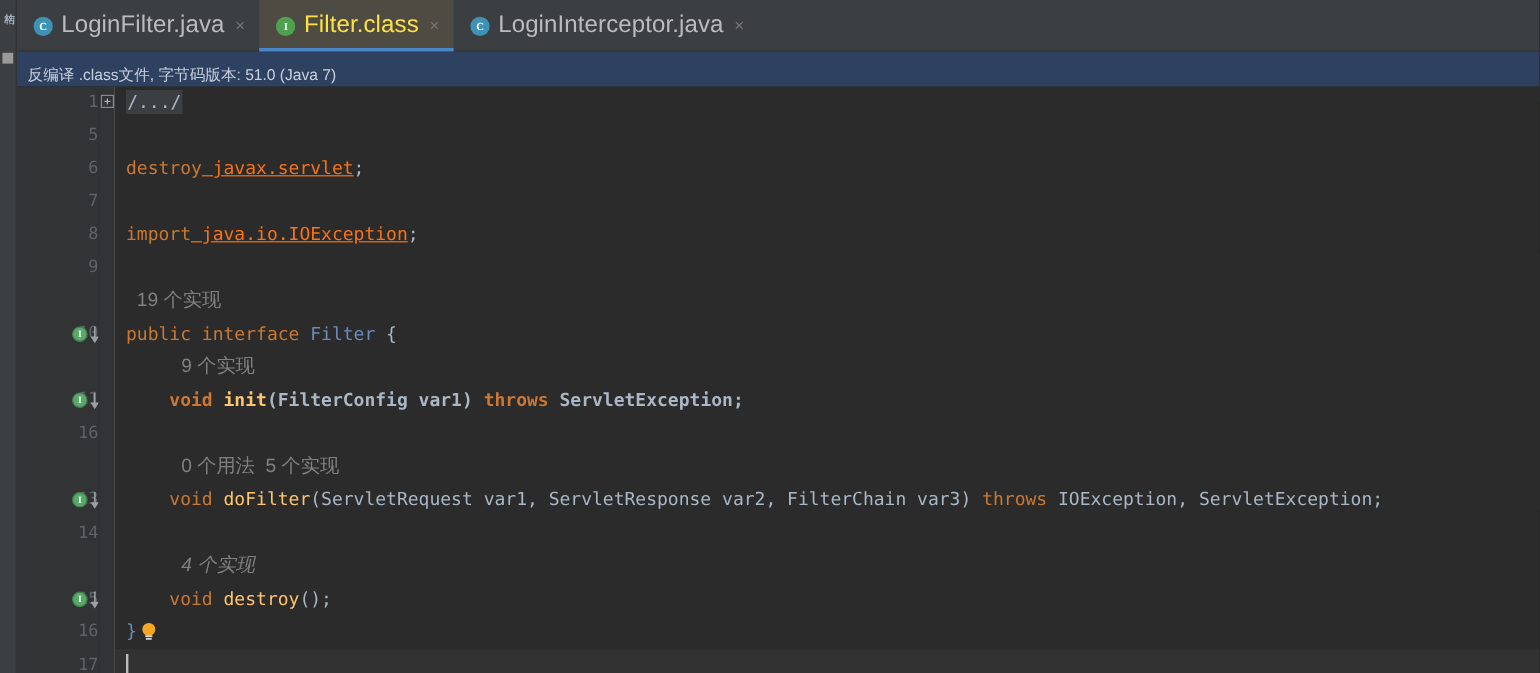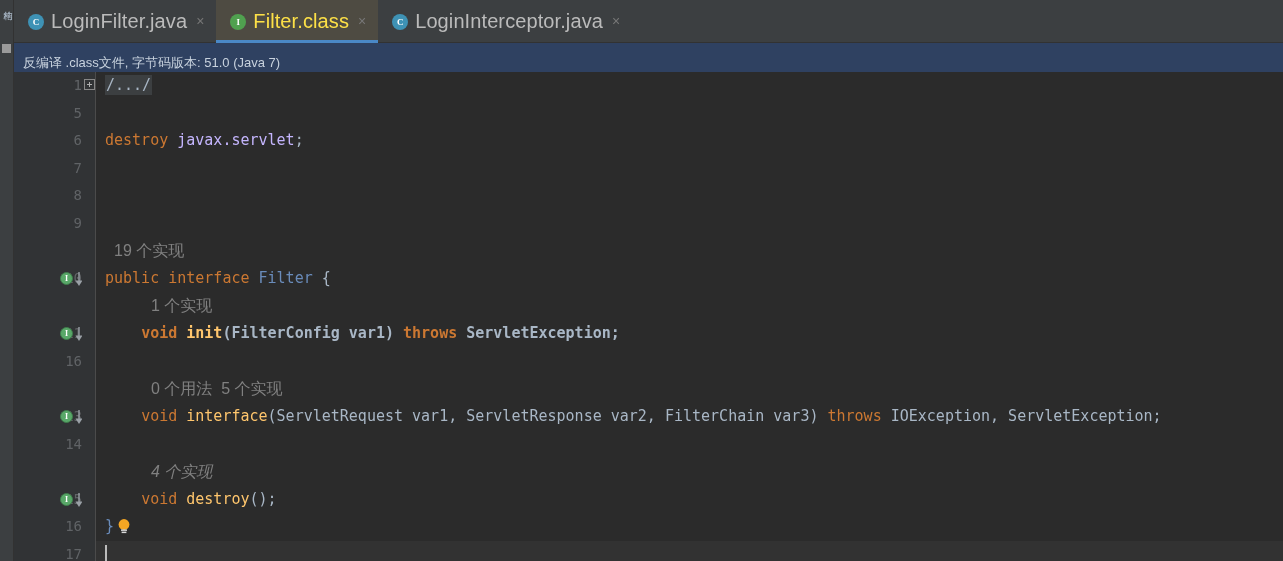--- a/index.html
+++ b/index.html
@@ -216,21 +216,21 @@
   .code-line {
     position: absolute;
     left: 9px;
     font-family: "DejaVu Sans Mono", monospace;
     font-size: 15px;
     line-height: 27px;
     white-space: pre;
     color: #a9b7c6;
   }
   .kw   { color: #cc7832; }
-  .ident{ color: #c4b5fd; }
+  .ident{ color: #f97316; text-decoration: underline; }
   .mname{ color: #ffc66d; }
   .punc { color: #a9b7c6; }
   .blue { color: #6a8cbb; }
 
   
   .hint {
     position: absolute;
     font-family: "Liberation Sans", sans-serif;
     font-size: 16px;
     line-height: 27px;
@@ -373,39 +373,42 @@
       </div>
     <div class="code-area" id="codearea">
         <div class="row" style="top: 0px;">
           <div class="code-line"><span class="folded">/.../</span></div>
         </div>
         <div class="row" style="top: 28px;"></div>
         <div class="row" style="top: 55px;">
           <div class="code-line"><span class="kw">destroy</span><span class="ident"> javax.servlet</span><span class="punc">;</span></div>
         </div>
         <div class="row" style="top: 83px;"></div>
+        <div class="row" style="top: 110px;">
+          <div class="code-line"><span class="kw">import</span><span class="ident"> java.io.IOException</span><span class="punc">;</span></div>
+        </div>
         <div class="row" style="top: 138px;"></div>
         <div class="row" style="top: 165px;">
           <div class="hint" style="left: 18px;">19 个实现</div>
         </div>
         <div class="row" style="top: 193px;">
           <div class="code-line"><span class="kw">public interface </span><span class="blue">Filter</span><span class="punc"> {</span></div>
         </div>
         <div class="row" style="top: 220px;">
-          <div class="hint" style="left: 55px;">1 个实现</div>
+          <div class="hint" style="left: 55px;">9 个实现</div>
         </div>
         <div class="row" style="top: 248px; font-weight: bold;">
           <div class="code-line"><span class="punc">    </span><span class="kw">void</span><span class="punc"> </span><span class="mname">init</span><span class="punc">(FilterConfig var1) </span><span class="kw">throws</span><span class="punc"> ServletException;</span></div>
         </div>
         <div class="row" style="top: 276px;"></div>
         <div class="row" style="top: 303px;">
           <div class="hint" style="left: 55px;">0 个用法  5 个实现</div>
         </div>
         <div class="row" style="top: 331px;">
-          <div class="code-line"><span class="punc">    </span><span class="kw">void</span><span class="punc"> </span><span class="mname">interface</span><span class="punc">(ServletRequest var1, ServletResponse var2, FilterChain var3) </span><span class="kw">throws</span><span class="punc"> IOException, ServletException;</span></div>
+          <div class="code-line"><span class="punc">    </span><span class="kw">void</span><span class="punc"> </span><span class="mname">doFilter</span><span class="punc">(ServletRequest var1, ServletResponse var2, FilterChain var3) </span><span class="kw">throws</span><span class="punc"> IOException, ServletException;</span></div>
         </div>
         <div class="row" style="top: 359px;"></div>
         <div class="row" style="top: 386px;">
           <div class="hint" style="left: 55px; font-style: italic;">4 个实现</div>
         </div>
         <div class="row" style="top: 414px;">
           <div class="code-line"><span class="punc">    </span><span class="kw">void</span><span class="punc"> </span><span class="mname">destroy</span><span class="punc">();</span></div>
         </div>
         <div class="row" style="top: 441px;">
           <div class="code-line"><span class="blue">}</span></div>

